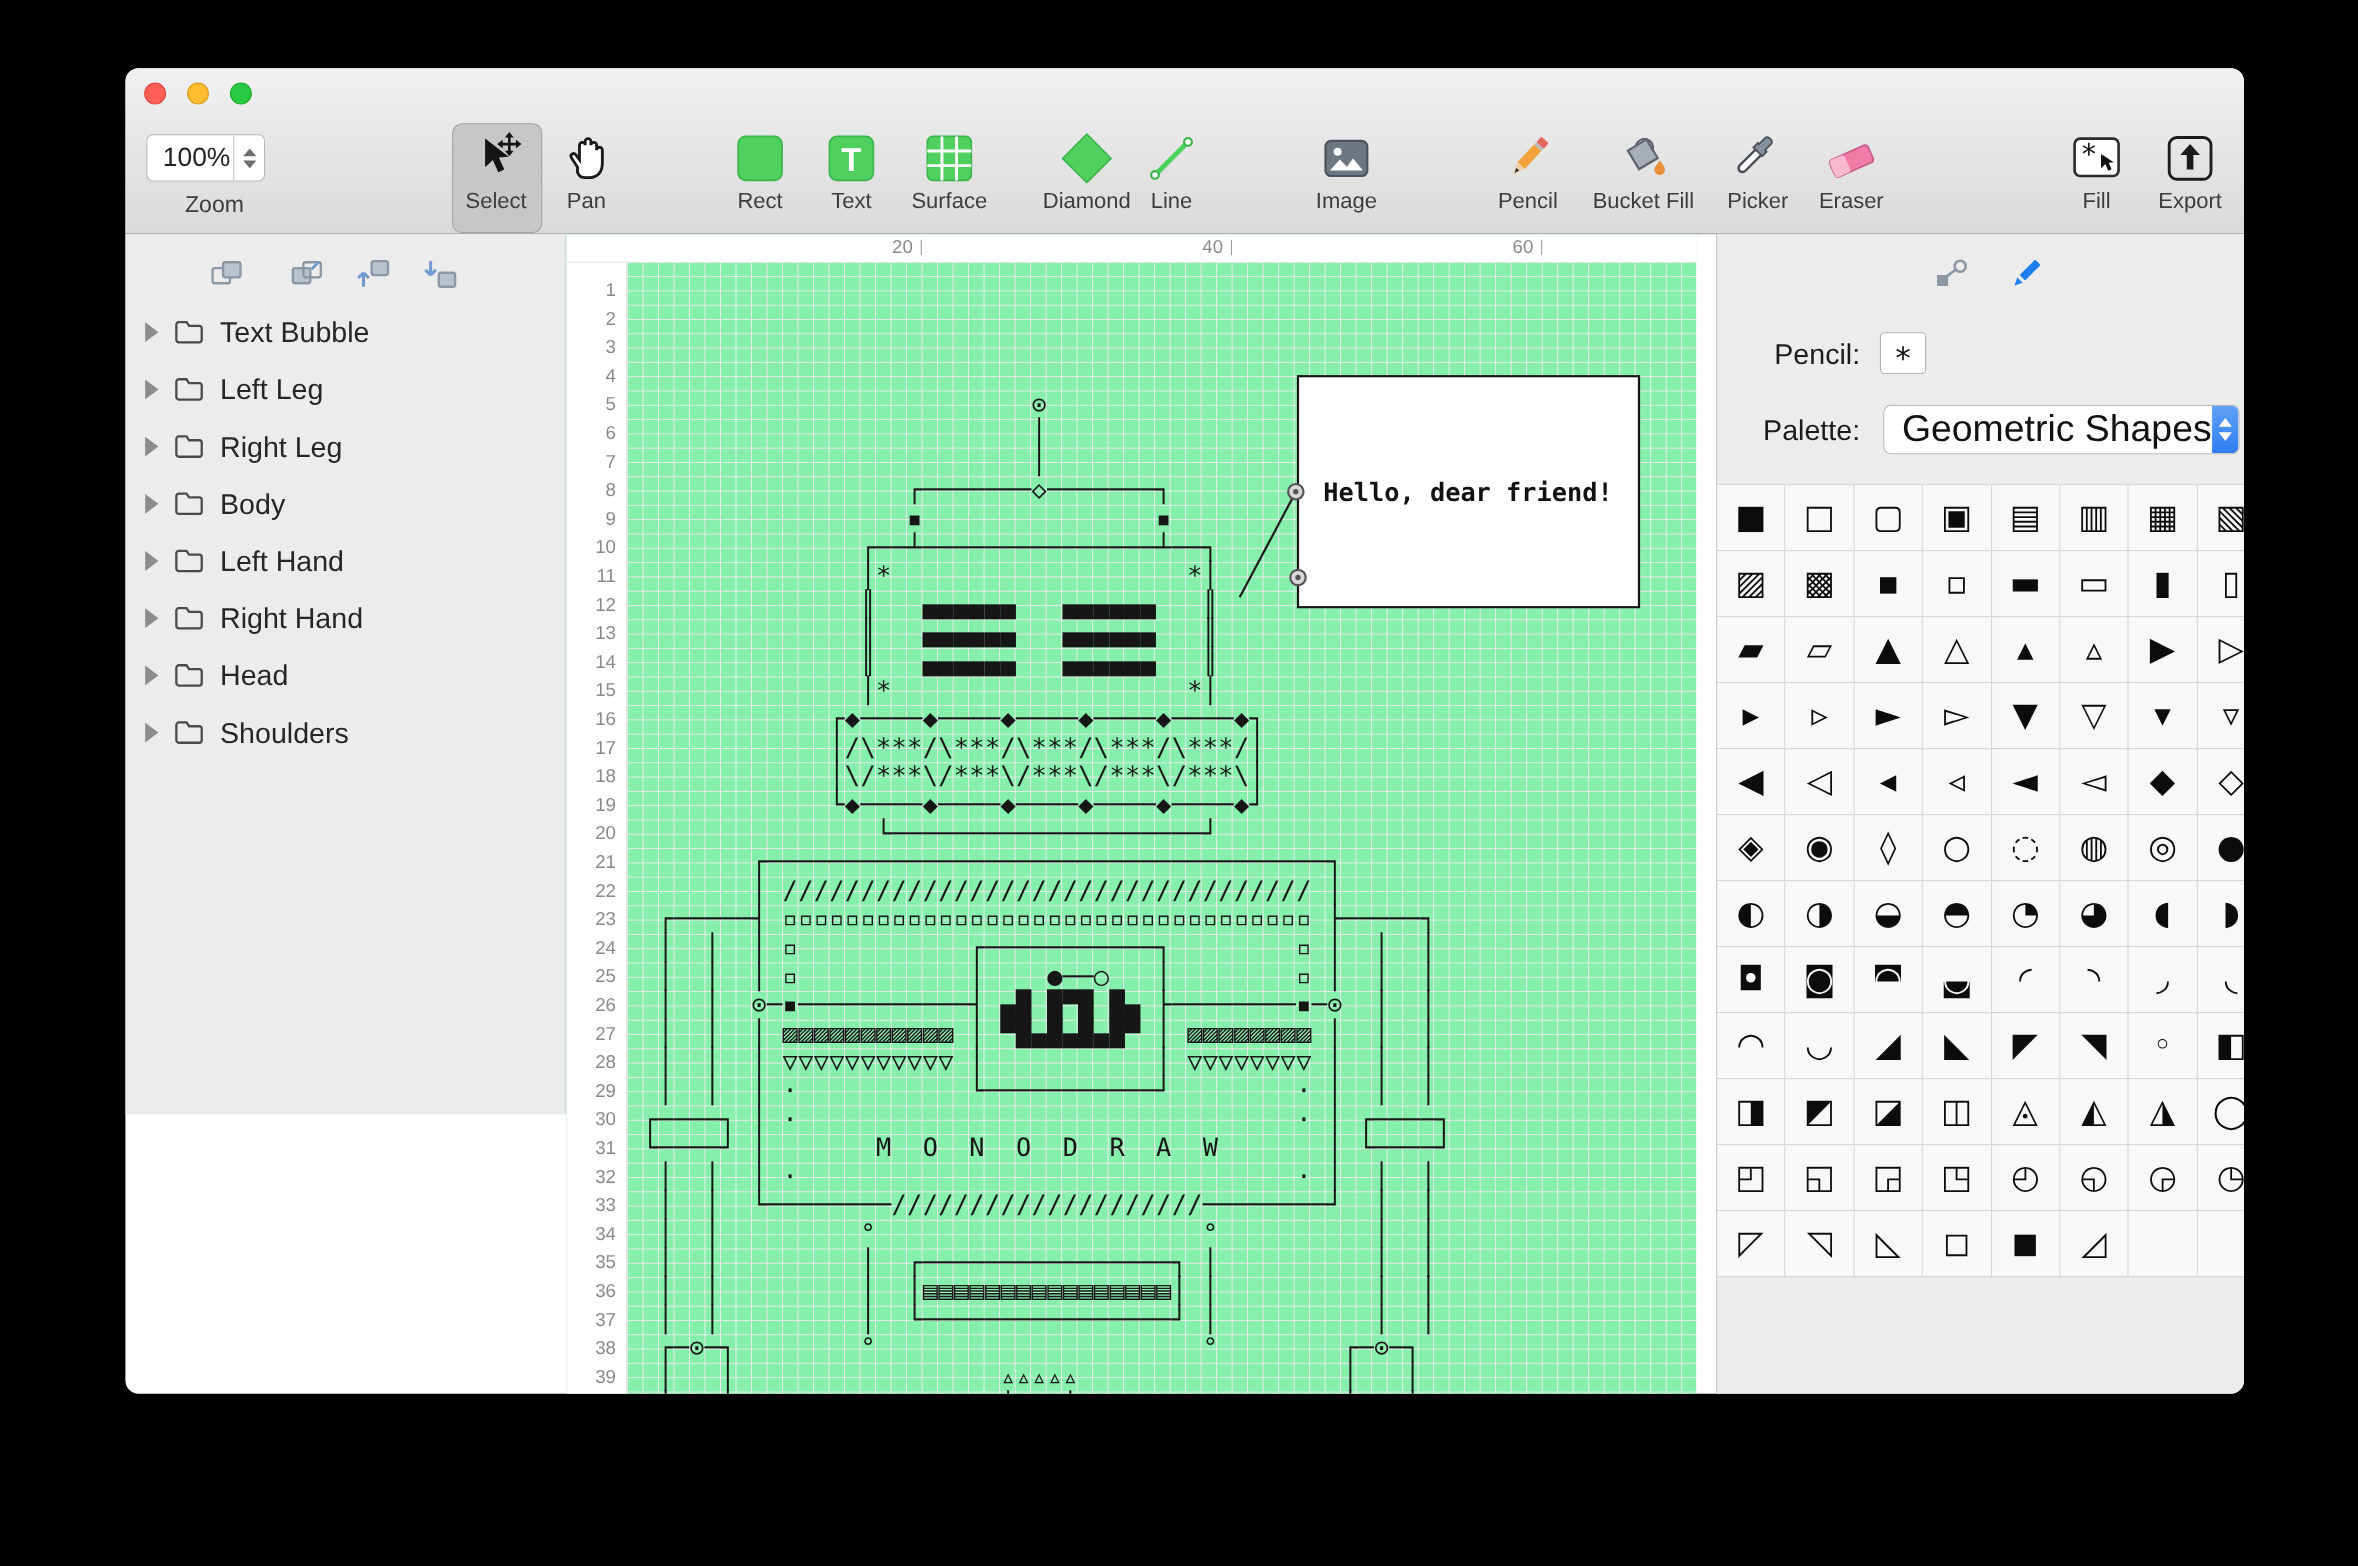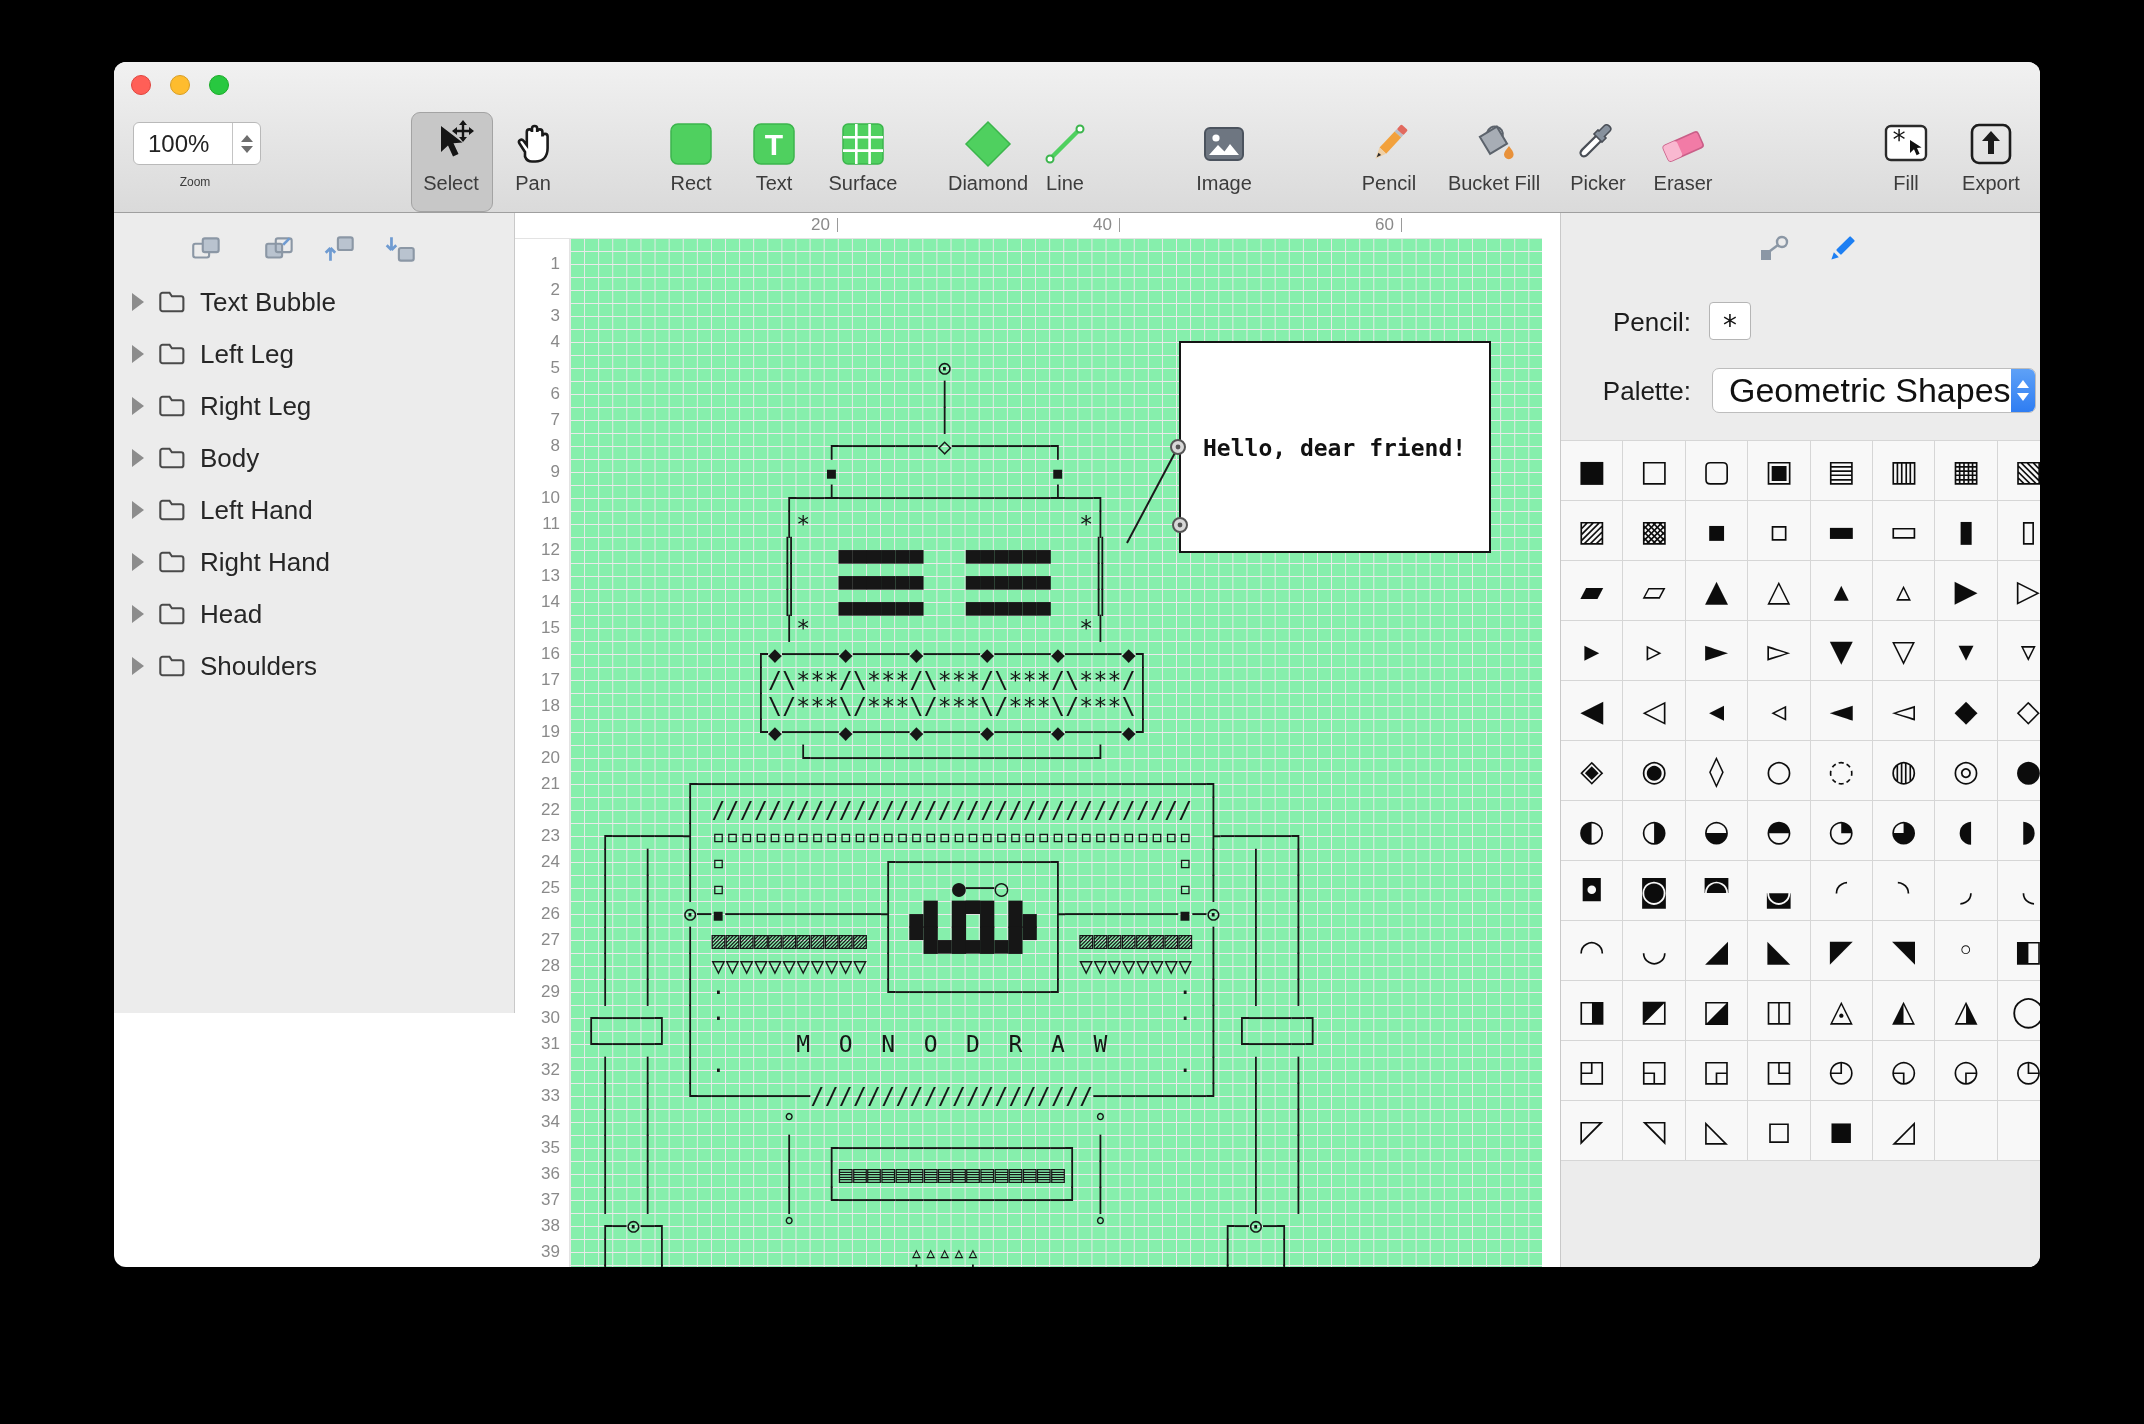--- a/index.html
+++ b/index.html
@@ -10,30 +10,30 @@
             box-shadow:0 34px 90px rgba(0,0,0,.6), 0 0 0 1px rgba(0,0,0,.35); }
 
   
   .chrome { position:absolute; left:0; top:0; width:1926px; height:151px;
             background:linear-gradient(#f1f1f1,#dadada); border-bottom:1px solid #9f9f9f; }
   .traffic { position:absolute; top:13px; width:20px; height:20px; border-radius:50%; }
   .traffic.red    { left:17px;  background:#ff5f57; border:1px solid #e0443e; }
   .traffic.yellow { left:56px;  background:#febc2e; border:1px solid #d89e24; }
   .traffic.green  { left:95px;  background:#28c840; border:1px solid #1aab29; }
 
-  .zoom-box { position:absolute; left:19px; top:60px; width:128px; height:43px;
+  .zoom-box { position:absolute; left:19px; top:60px; width:108px; height:43px;
               background:#fff; border:1px solid #b9b9b9; border-radius:6px;
               display:flex; align-items:center; }
   .zoom-val { flex:1; padding-left:14px; font-size:24px; color:#222; }
   .zoom-stepper { width:28px; height:100%; border-left:1px solid #c4c4c4;
                   display:flex; flex-direction:column; align-items:center; justify-content:center; gap:4px; }
   .chev-up    { width:0;height:0;border-left:6px solid transparent;border-right:6px solid transparent;border-bottom:7px solid #6e6e6e; }
   .chev-down  { width:0;height:0;border-left:6px solid transparent;border-right:6px solid transparent;border-top:7px solid #6e6e6e; }
   .zoom-label { position:absolute; left:19px; top:113px; width:124px; text-align:center;
-                font-size:12px; color:#3c3c3c; }
+                font-size:21px; color:#3c3c3c; }
 
   .tool { position:absolute; top:50px; width:110px; height:98px; text-align:center; }
   .tool .ticon { display:block; width:52px; height:52px; margin:6px auto 2px auto; position:relative; z-index:2; }
   .tool .tlabel { display:block; font-size:20px; color:#3c3c3c; position:relative; z-index:2; }
   .tool.selected::before { content:""; position:absolute; left:15px; top:0; width:80px; height:98px;
                            background:#c7c7c7; border:1px solid #a3a3a3; border-radius:9px; z-index:1; }
 
   
   .sidebar { position:absolute; left:0; top:151px; width:401px; height:800px;
              background:#ececec; border-right:1px solid #c9c9c9; }

